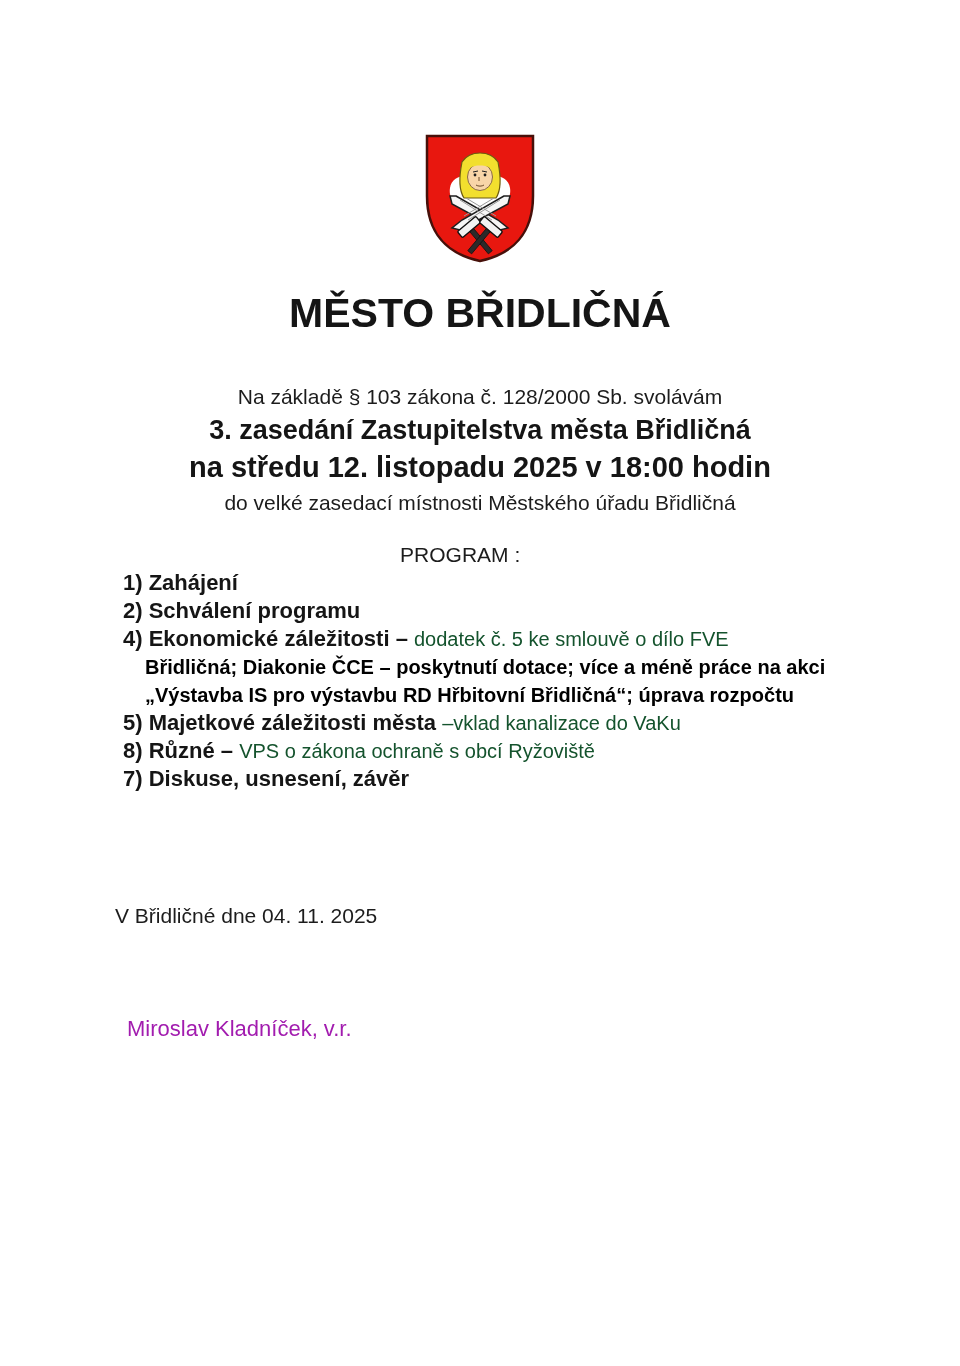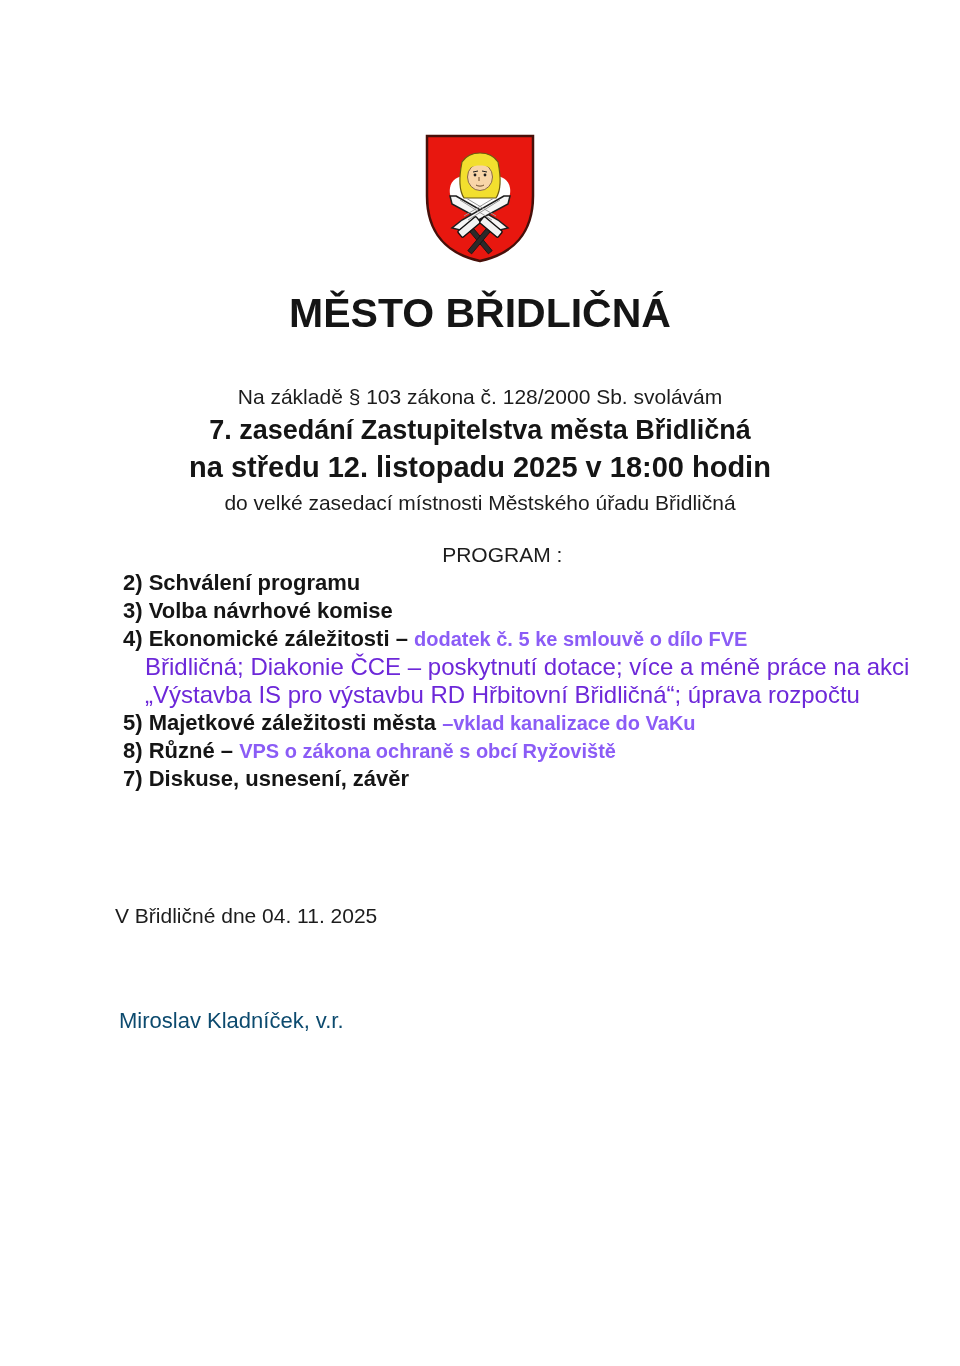--- a/index.html
+++ b/index.html
@@ -23,25 +23,25 @@
   .intro p{margin:0;}
   .legal{font-size:21px;line-height:27px;color:#1c1c1c;}
   .session-title{font-size:27px;font-weight:700;line-height:34px;margin-top:3px !important;color:#151515;}
   .session-datetime{font-size:29px;font-weight:700;line-height:36px;margin-top:2px !important;color:#151515;}
   .session-location{font-size:21px;line-height:27px;margin-top:4px !important;color:#1c1c1c;}
   .program{position:absolute;top:541px;left:123px;display:flex;align-items:center;flex-direction:column;}
   .program-label{width:148px;font-size:21px;line-height:28px;color:#1c1c1c;flex:none;}
   .program-items{font-size:22px;line-height:28px;}
   .program-item{white-space:nowrap;}
   .program-item .b{font-weight:700;color:#151515;}
-  .program-item .r{font-weight:700;font-size:20px;color:#8b5cf6;}
-  .program-cont{font-size:24px;font-weight:400;padding-left:22px;white-space:nowrap;color:#6d28d9;}
+  .program-item .r{font-weight:400;font-size:20px;color:#14532d;}
+  .program-cont{font-size:20px;font-weight:700;padding-left:22px;white-space:nowrap;color:#000000;}
   .date-line{position:absolute;top:904px;left:115px;margin:0;font-size:21px;color:#1c1c1c;}
   .signature{position:absolute;top:1001px;left:115px;}
-  .signature p{margin:4px;font-size:22px;line-height:31px;color:#0c4a6e;}
+  .signature p{margin:12px;font-size:22px;line-height:31px;color:#a21caf;}
 </style>
 </head>
 <body>
 
 <div class="page">
 
   <div class="crest">
     <svg viewBox="0 0 116 133" xmlns="http://www.w3.org/2000/svg">
 
       <path d="M5,4 L111,4 L111,64 C111,101 91,122 58,129 C25,122 5,101 5,64 Z" stroke="#47100a" stroke-width="2.5" fill="#e8170f"></path>
@@ -75,30 +75,30 @@
           <rect x="46" y="87" width="24" height="8" rx="1.5" fill="#f2f2f2" stroke="#111" stroke-width="1.4"></rect>
         </g>
       </g>
     </svg>
   </div>
 
   <h1 class="city-title">MĚSTO BŘIDLIČNÁ</h1>
 
   <div class="intro">
     <p class="legal">Na základě § 103 zákona č. 128/2000 Sb. svolávám</p>
-    <p class="session-title">7. zasedání Zastupitelstva města Břidličná</p>
+    <p class="session-title">3. zasedání Zastupitelstva města Břidličná</p>
     <p class="session-datetime">na středu 12. listopadu 2025 v 18:00 hodin</p>
     <p class="session-location">do velké zasedací místnosti Městského úřadu Břidličná</p>
   </div>
 
   <div class="program">
     <div class="program-label">PROGRAM :</div>
     <div class="program-items">
+      <div class="program-item"><span class="b">1) Zahájení</span></div>
       <div class="program-item"><span class="b">2) Schválení programu</span></div>
-      <div class="program-item"><span class="b">3) Volba návrhové komise</span></div>
       <div class="program-item"><span class="b">4) Ekonomické záležitosti – </span><span class="r">dodatek č. 5 ke smlouvě o dílo FVE</span></div>
       <div class="program-cont">Břidličná; Diakonie ČCE – poskytnutí dotace; více a méně práce na akci</div>
       <div class="program-cont">„Výstavba IS pro výstavbu RD Hřbitovní Břidličná“; úprava rozpočtu</div>
       <div class="program-item"><span class="b">5) Majetkové záležitosti města </span><span class="r">–vklad kanalizace do VaKu</span></div>
       <div class="program-item"><span class="b">8) Různé – </span><span class="r">VPS o zákona ochraně s obcí Ryžoviště</span></div>
       <div class="program-item"><span class="b">7) Diskuse, usnesení, závěr</span></div>
     </div>
   </div>
 
   <p class="date-line">V Břidličné dne 04. 11. 2025</p>

